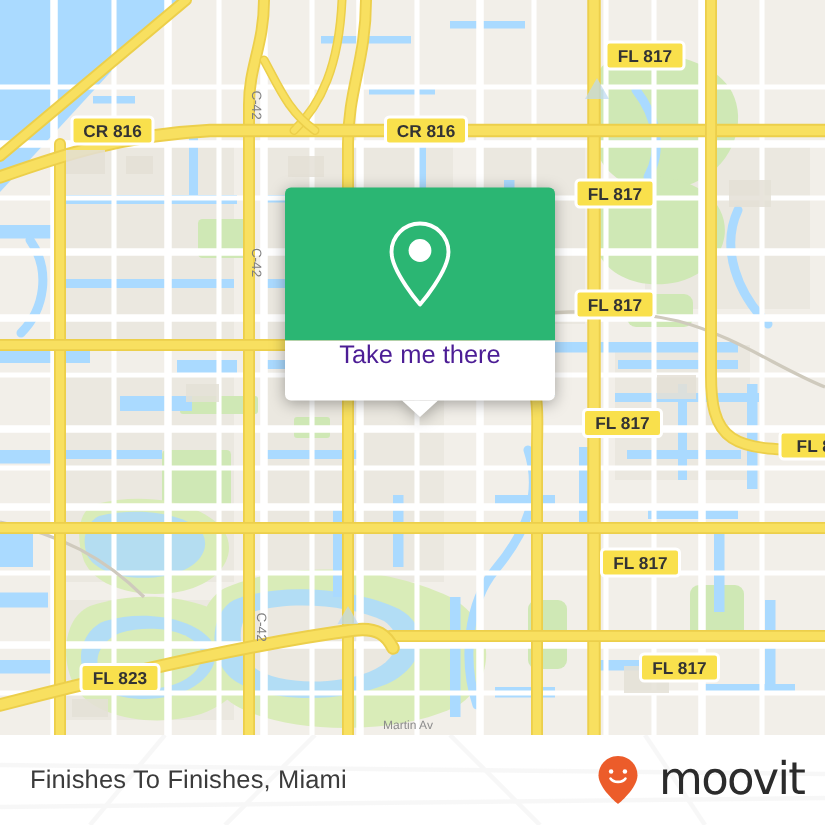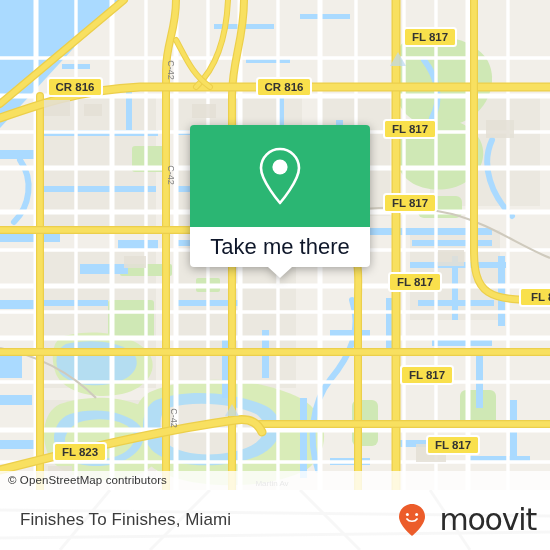--- a/index.html
+++ b/index.html
@@ -29,22 +29,22 @@
   .card{
     position:absolute;left:190px;top:125px;width:180px;
     filter:drop-shadow(0 2px 5px rgba(0,0,0,.33));
   }
   .card-head{
     height:102px;border-radius:4px 4px 0 0;
     display:flex;align-items:center;justify-content:center;
   }
   .card-foot{
     height:40px;background:#ffffff;border-radius:0 0 4px 4px;
-    display:flex;align-items:center;justify-content:center;
-    font-size:22px;color:#0f172a;position:relative;
+    display:flex;align-items:flex-start;justify-content:center;
+    font-size:17px;color:#4c1d95;position:relative;
   }
   .card-foot .tail{
     position:absolute;left:50%;bottom:-11px;transform:translateX(-50%);
     width:0;height:0;
     border-left:12px solid transparent;
     border-right:12px solid transparent;
     border-top:11px solid #ffffff;
   }
 
   
@@ -307,21 +307,20 @@
             <rect x="520" y="288" width="52" height="18" rx="2.5" fill="#f9e04c" stroke="#ffffff" stroke-width="2"></rect>
             <text x="546" y="301.2" text-anchor="middle" font-family="Liberation Sans, sans-serif" font-size="11.5" font-weight="bold" fill="#333333">FL 83</text>
           </g>
           <g>
             <rect x="54" y="443" width="52" height="18" rx="2.5" fill="#f9e04c" stroke="#ffffff" stroke-width="2"></rect>
             <text x="80" y="456.2" text-anchor="middle" font-family="Liberation Sans, sans-serif" font-size="11.5" font-weight="bold" fill="#333333">FL 823</text>
           </g>
         </g>
     </svg>
 
-    <div class="attrib">© OpenStreetMap contributors</div>
   </div>
 
   <div class="card">
     <div class="card-head" style="background: rgb(43, 182, 115);">
       <svg width="50" height="62" viewBox="0 0 50 62">
         <path d="M25,4 C14.5,4 6,12.5 6,23 C6,36 25,58 25,58 C25,58 44,36 44,23 C44,12.5 35.5,4 25,4 Z" fill="none" stroke="#ffffff" stroke-width="2.6" stroke-linejoin="round"></path>
         <circle cx="25" cy="22" r="7.6" fill="#ffffff"></circle>
       </svg>
     </div>
     <div class="card-foot">

